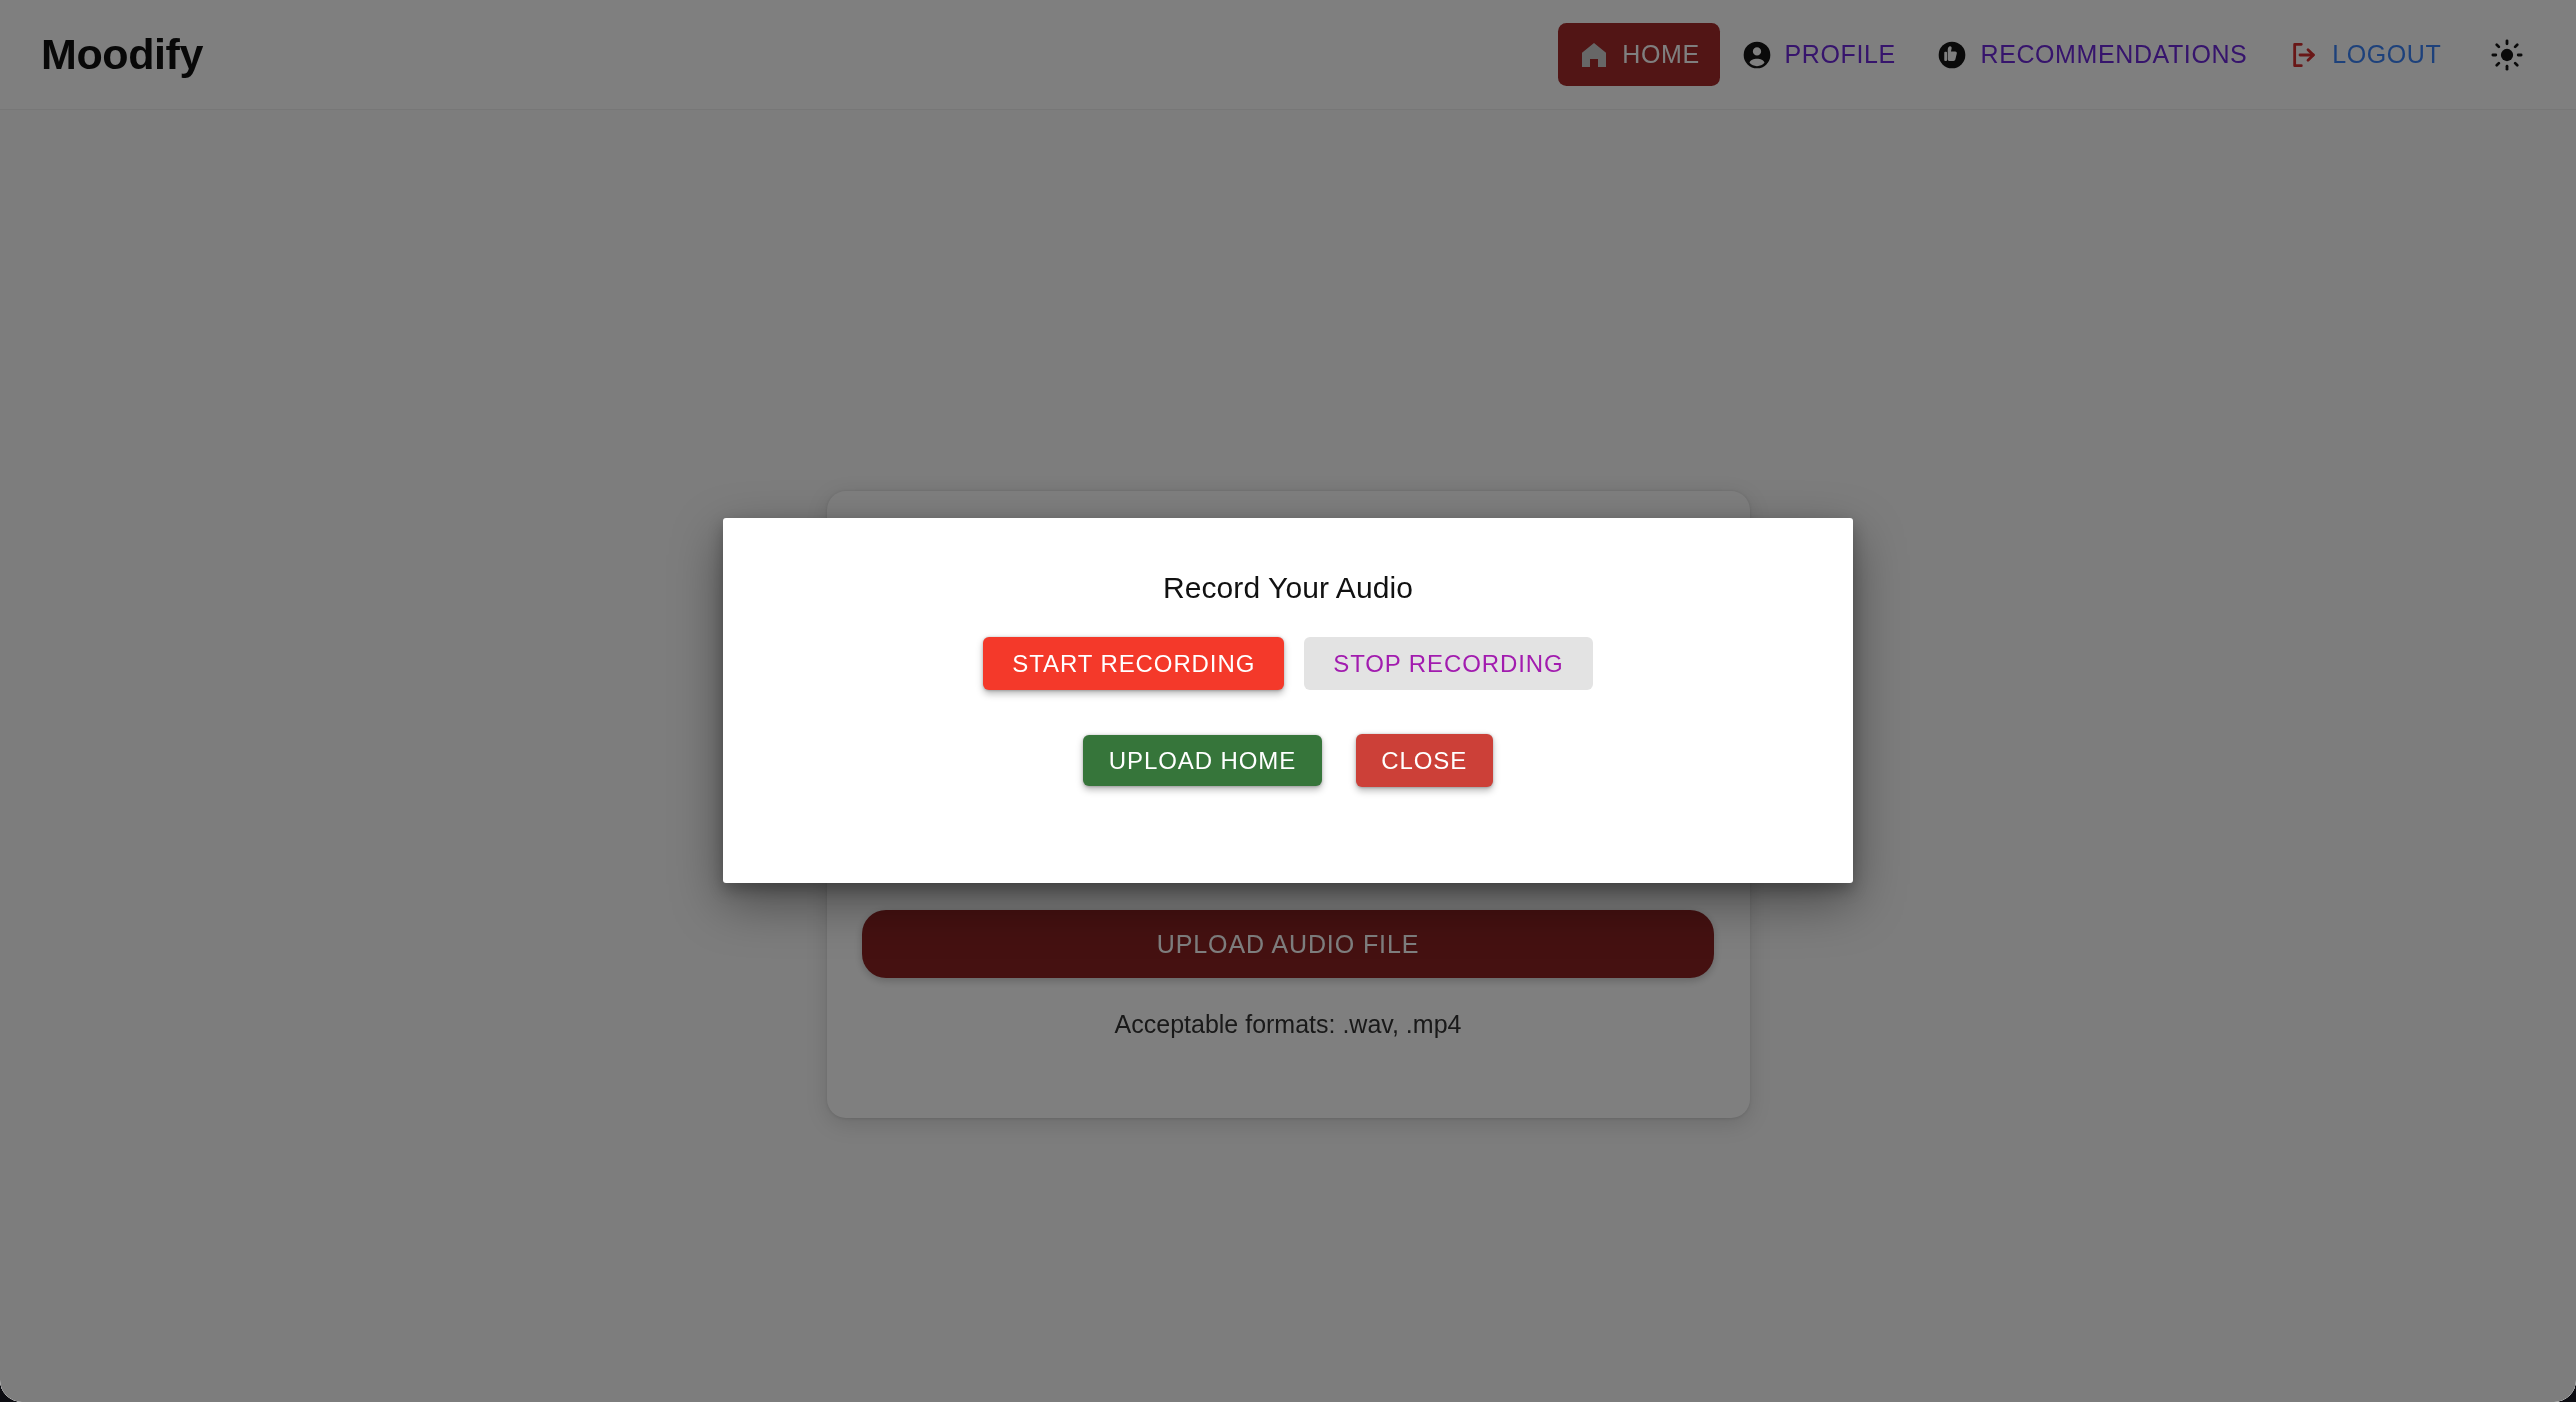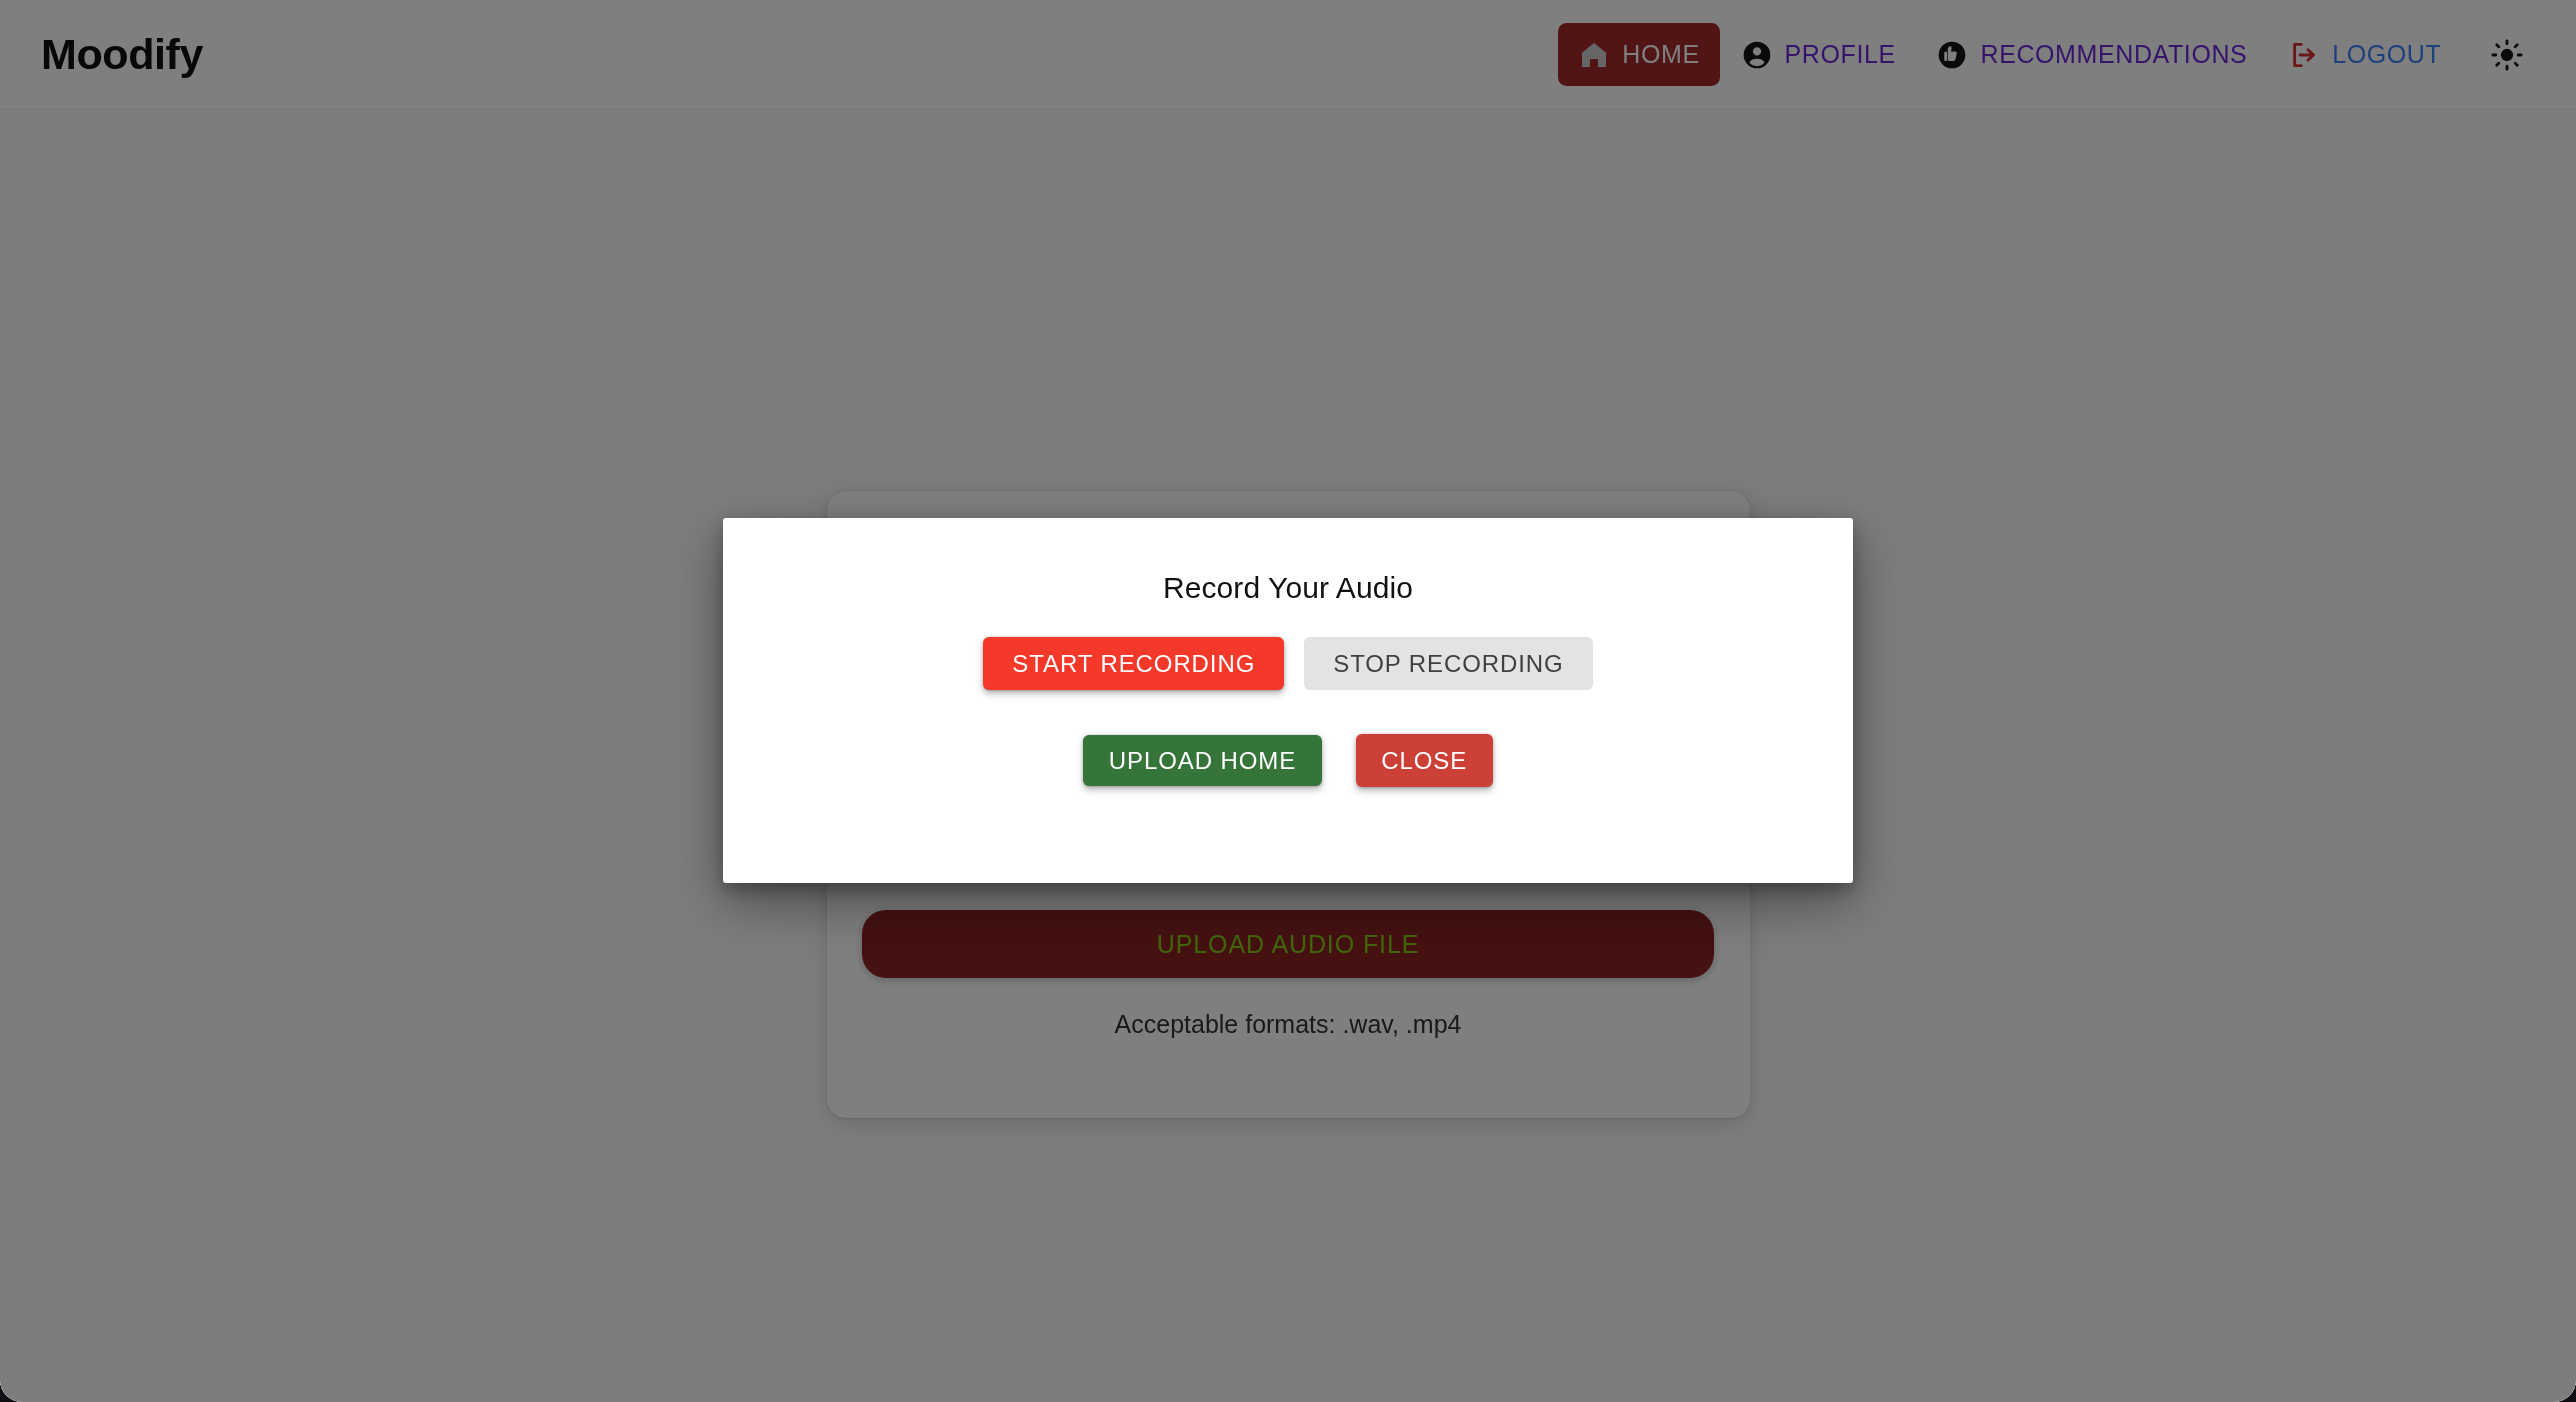--- a/index.html
+++ b/index.html
@@ -137,21 +137,21 @@
     font-weight: 400;
     margin-bottom: 32px;
     letter-spacing: 0.2px;
   }
   #upload-audio-file-btn {
     width: 852px;
     height: 68px;
     border: none;
     border-radius: 24px;
     background: #8a2323;
-    color: #84cc16;
+    color: #ffffff;
     font-size: 25px;
     letter-spacing: 0.9px;
     font-weight: 500;
     font-family: inherit;
     cursor: pointer;
     box-shadow: 0 2.6px 8.5px rgba(0,0,0,0.22);
   }
   #formats-hint {
     margin-top: 31.5px;
     font-size: 25px;
@@ -215,21 +215,21 @@
     white-space: nowrap;
   }
   #start-recording-btn {
     background: #f4392a;
     padding: 0 29px;
     height: 53px;
     box-shadow: 0 3.4px 7.7px rgba(0,0,0,0.26), 0 0.9px 2.6px rgba(0,0,0,0.20);
   }
   #stop-recording-btn {
     background: #e3e3e3;
-    color: #404040;
+    color: #a21caf;
     padding: 0 29px;
     height: 53px;
     cursor: default;
   }
   #upload-audio-btn {
     background: #36753a;
     padding: 0 25.6px;
     height: 51px;
     box-shadow: 0 3.4px 7.7px rgba(0,0,0,0.26), 0 0.9px 2.6px rgba(0,0,0,0.20);
   }

